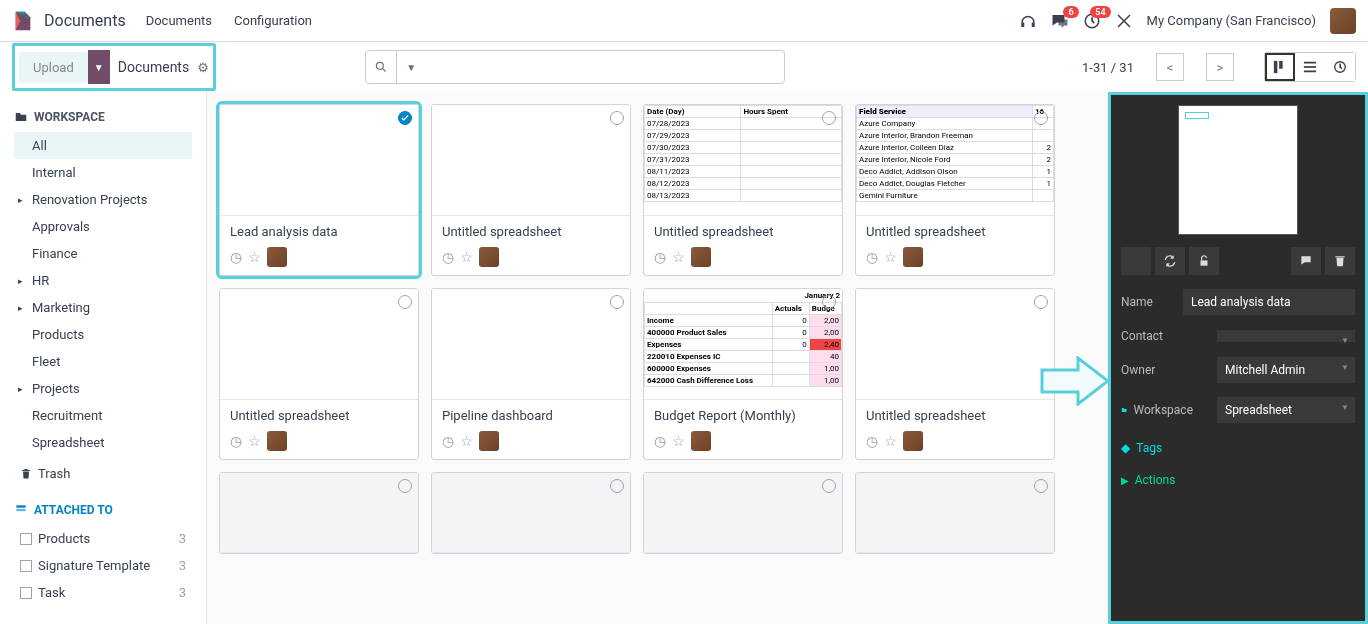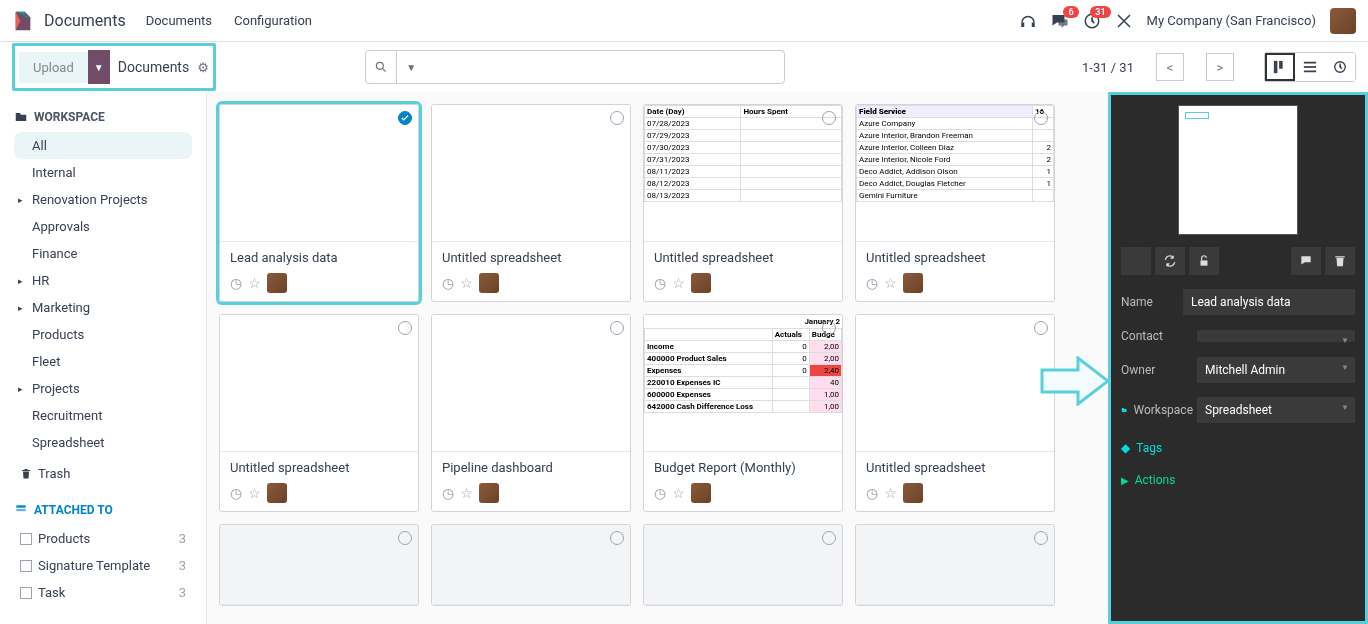--- a/index.html
+++ b/index.html
@@ -31,29 +31,29 @@
 .pager-btn { border: 1px solid #ccc; background: #fff; width: 28px; height: 28px; display: flex; align-items: center; justify-content: center; cursor: pointer; color: #6b7280; }
 .view-switch { display: flex; border: 1px solid #ccc; border-radius: 3px; margin-left: 8px; }
 .view-switch button { border: none; background: #fff; width: 30px; height: 28px; display: flex; align-items: center; justify-content: center; cursor: pointer; color: #374151; }
 .view-switch button.active { background: #fff; border: 2px solid #333; }
 
 
 .main { display: flex; height: calc(624px - 92px); }
 .sidebar { width: 207px; border-right: 1px solid #e5e7eb; padding: 14px 14px; overflow-y: auto; font-size: 13px; color: #374151; }
 .side-h { display: flex; align-items: center; font-weight: 700; font-size: 12px; color: #4b5563; margin: 4px 0 8px; gap: 6px; }
 .side-item { padding: 6px 6px 6px 18px; cursor: pointer; display: flex; align-items: center; position: relative; }
-.side-item.active { background: #e9f5f6; border-radius: 8px; }
+.side-item.active { background: #e9f5f6; border-radius: 1px; }
 .side-item .caret { position: absolute; left: 4px; font-size: 9px; }
 .side-item .count { margin-left: auto; color: #9ca3af; }
 .checkbox { width: 12px; height: 12px; border: 1px solid #9ca3af; margin-right: 6px; }
 
 
 .grid { flex: 1; padding: 12px; overflow-y: auto; background: #fafafa; position: relative; }
 .cards { display: grid; grid-template-columns: repeat(4, 200px); gap: 12px; }
-.card { background: #fff; border: 1px solid #d1d5db; border-radius: 3px; height: 198px; display: flex; flex-direction: column; position: relative; overflow: hidden; }
+.card { background: #fff; border: 1px solid #d1d5db; border-radius: 3px; height: 172px; display: flex; flex-direction: column; position: relative; overflow: hidden; }
 .card.selected { outline: 3px solid #58d0db; }
 .thumb { flex: 1; background: #fff; border-bottom: 1px solid #e5e7eb; font-size: 8px; overflow: hidden; position: relative; }
 .thumb table { width: 100%; border-collapse: collapse; font-size: 8px; }
 .thumb td, .thumb th { border: 1px solid #ddd; padding: 1px 2px; text-align: left; }
 .card-sel { position: absolute; top: 6px; right: 6px; width: 14px; height: 14px; border: 1px solid #9ca3af; border-radius: 50%; }
 .card.selected .card-sel { background: #0284c7; border-color: #0284c7; }
 .card-sel svg { width: 10px; height: 10px; color: #fff; margin: 1px; }
 .card-footer { padding: 8px 10px; }
 .card-title { font-size: 13px; color: #374151; margin-bottom: 8px; white-space: nowrap; overflow: hidden; text-overflow: ellipsis; }
 .card-meta { display: flex; align-items: center; gap: 6px; }
@@ -65,21 +65,21 @@
 
 .arrow-ann { position: absolute; top: 264px; right: -2px; width: 70px; height: 50px; pointer-events: none; }
 
 
 .panel { width: 260px; background: #2b2b2b; color: #fff; border: 3px solid #58d0db; padding: 10px; display: flex; flex-direction: column; gap: 8px; overflow-y: auto; font-size: 12px; }
 .preview { background: #fff; width: 120px; height: 130px; margin: 0 auto; border: 1px solid #555; position:relative; }
 .preview::before{content:"";position:absolute;top:6px;left:6px;width:22px;height:5px;border:1px solid #58d0db;}
 .panel-actions { display: flex; gap: 4px; margin-top: 4px; }
 .pa-btn { background: #3a3a3a; border: none; width: 30px; height: 28px; color: #ddd; display: flex; align-items: center; justify-content: center; cursor: pointer; font-size: 13px; }
 .pa-spacer { flex: 1; }
-.field-row { display: flex; align-items: center; gap: 4px; margin-top: 6px; }
+.field-row { display: flex; align-items: center; gap: 24px; margin-top: 6px; }
 .field-lbl { width: 72px; color: #bbb; display:flex;align-items:center;gap:4px; }
 .field-input { flex: 1; background: #3a3a3a; border: none; color: #fff; padding: 6px 8px; font-size: 12px; }
 .field-select { flex: 1; background: #3a3a3a; border: none; color: #fff; padding: 6px 8px; font-size: 12px; position: relative; }
 .field-select::after { content: "▼"; position: absolute; right: 6px; font-size: 8px; color: #888; }
 .tags { display: flex; align-items: center; gap: 6px; color: #0dd; margin-top: 10px; }
 .actions-row { display: flex; align-items: center; gap: 6px; color: #0d8; margin-top: 10px; }
 .actions-row .tri { color:#0d8; font-size:10px; }
 
 
 svg { display: block; }
@@ -112,21 +112,21 @@
           <path fill="#374151" d="M2 4h16v10H8l-6 4z"></path>
           <path fill="#374151" d="M10 10h12v8h-4l-4 3v-3h-4z" opacity="0.7"></path>
         </svg>
       <span class="badge">6</span>
     </span>
     <span class="nav-icon">
       <svg viewBox="0 0 24 24" width="18" height="18">
           <circle cx="12" cy="12" r="9" stroke="#374151" stroke-width="2" fill="none"></circle>
           <path stroke="#374151" stroke-width="2" d="M12 7v5l3 3"></path>
         </svg>
-      <span class="badge">31</span>
+      <span class="badge">54</span>
     </span>
     <span class="nav-icon">
       <svg viewBox="0 0 24 24" width="18" height="18">
           <path stroke="#374151" stroke-width="2" d="M4 20L20 4M4 4l16 16"></path>
         </svg>
     </span>
     <span class="company">My Company (San Francisco)</span>
     <span class="avatar-sm"></span>
   </div>
 </div>

